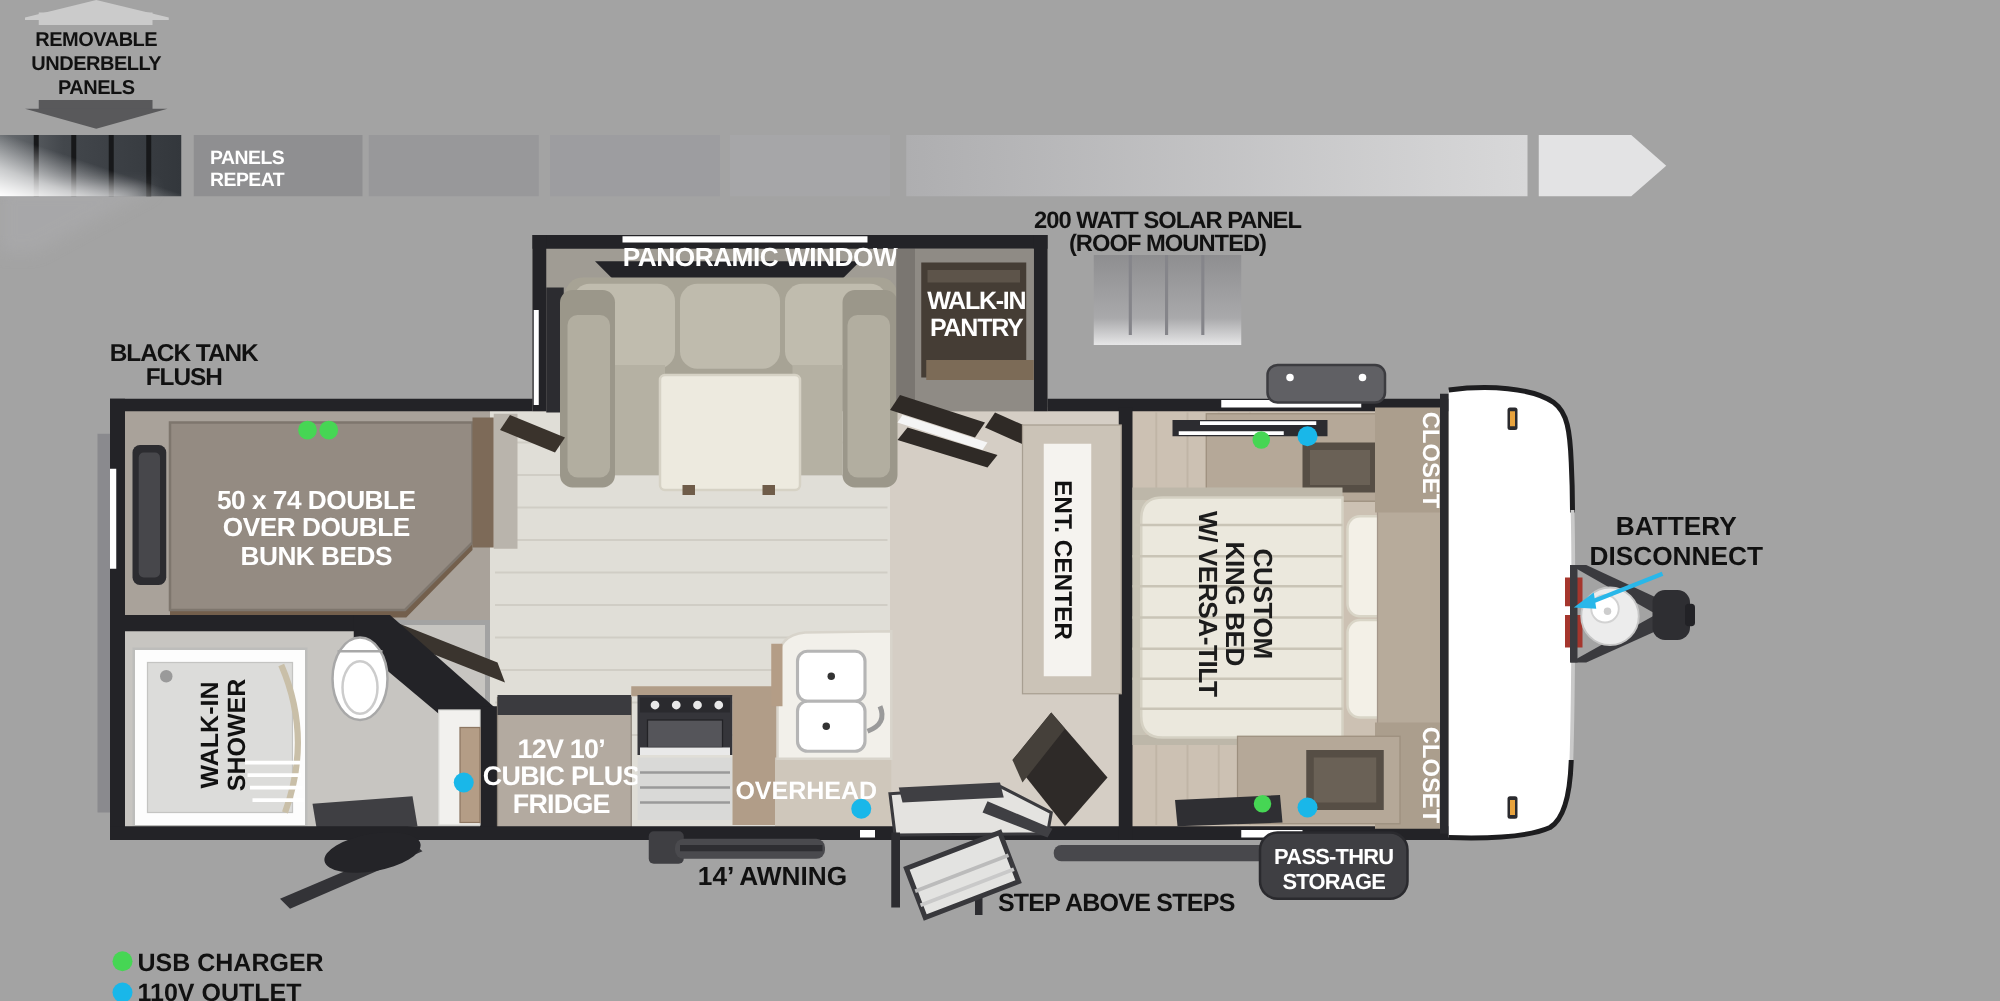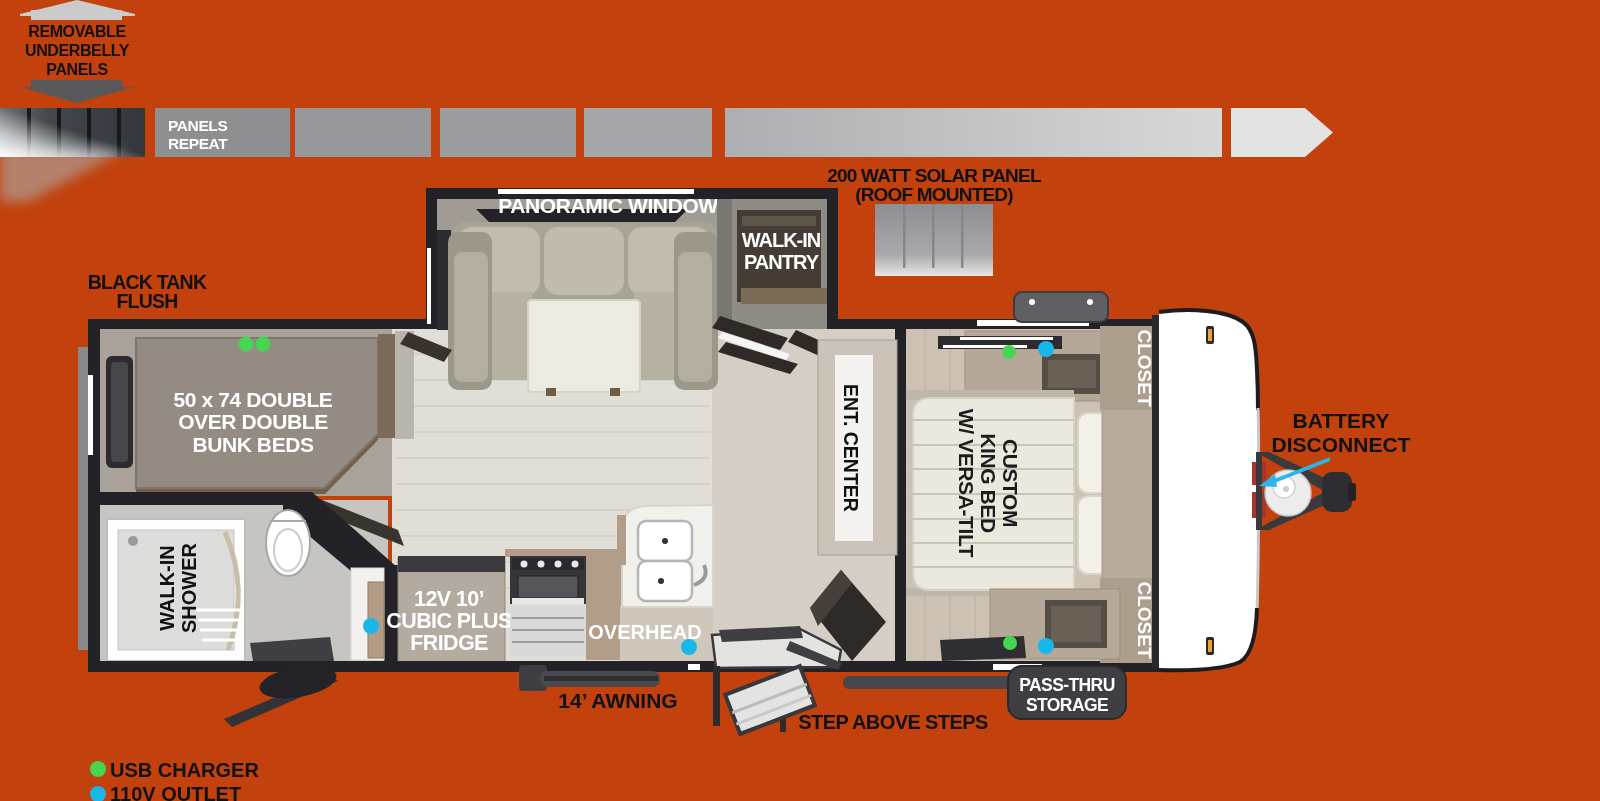--- a/index.html
+++ b/index.html
@@ -1,16 +1,16 @@
 <!DOCTYPE html>
 <html><head>
 <meta charset="utf-8">
 <style>
 html,body{margin:0;padding:0;background:#fff;}
-#wrap{position:relative;width:1600px;height:801px;overflow:hidden;background:#c2410c;}
+#wrap{position:relative;width:1600px;height:801px;overflow:hidden;background:#a3a3a3;}
 text{font-family:"Liberation Sans",sans-serif;font-weight:bold;}
 .blk{fill:#111;}
 .wht{fill:#fff;}
 .ls4{letter-spacing:-0.4px;}
 .ls6{letter-spacing:-0.6px;}
 .ls8{letter-spacing:-0.8px;}
 .ls10{letter-spacing:-1px;}
 </style>
 </head>
 <body>

